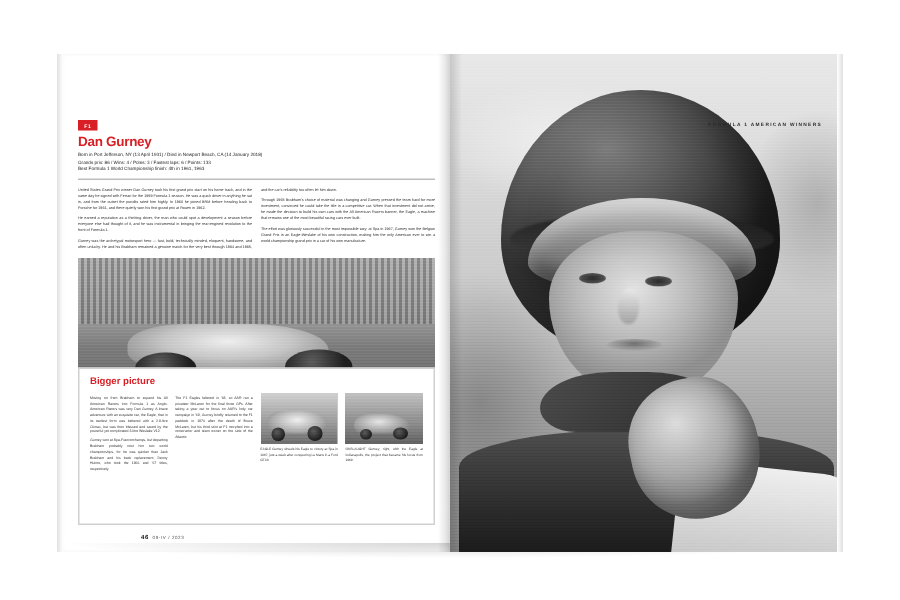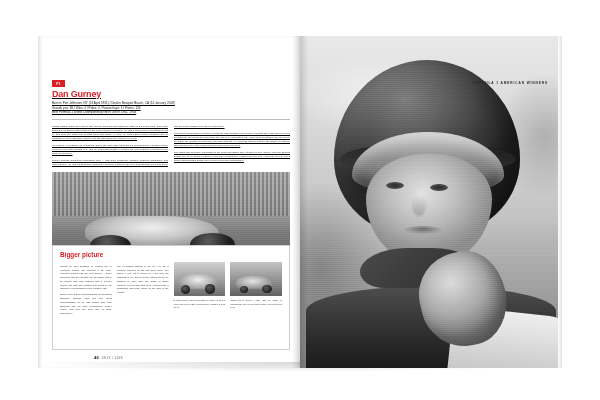--- a/index.html
+++ b/index.html
@@ -61,21 +61,21 @@
     width: 13px; height: 7px;
     background: #d81f26;
     color: #fff;
     font-size: 3.4px;
     font-weight: bold;
     letter-spacing: .3px;
     display: flex; align-items: center; justify-content: center;
   }
 
   
-  #left-inner { position: absolute; inset: 0; padding: 54px 10px 16px 10px; text-decoration: underline; }
+  #left-inner { position: absolute; inset: 0; padding: 54px 10px 16px 10px; }
 
   .headline {
     color: #d81f26;
     font-size: 9px;
     font-weight: bold;
     letter-spacing: -0.2px;
     margin: 0 0 2px 0;
     line-height: 1;
   }
   .sub-line {

